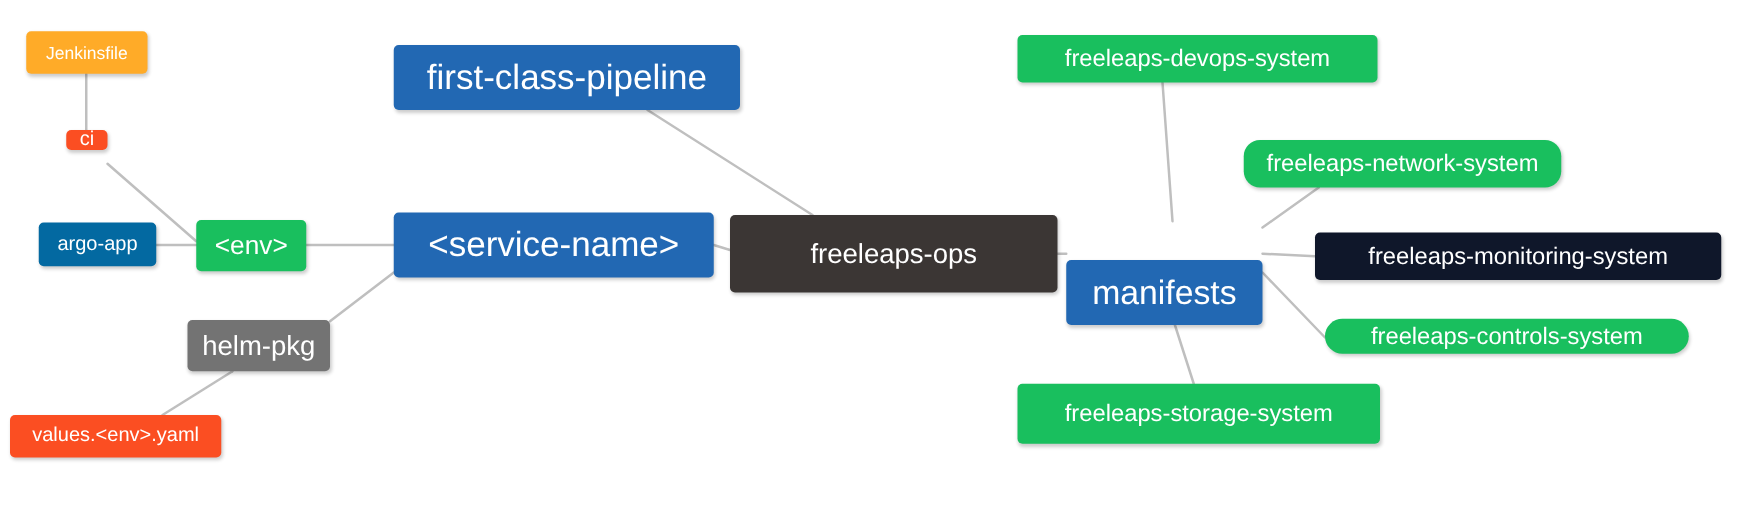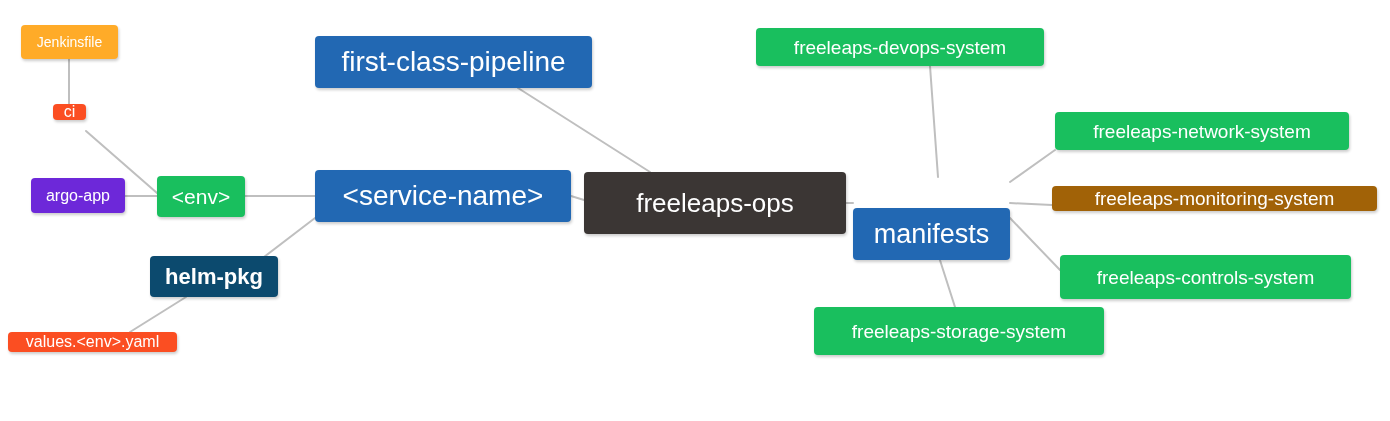--- a/index.html
+++ b/index.html
@@ -65,53 +65,53 @@
       <line x1="1010" y1="218" x2="1060" y2="270" stroke="#bfbfbf" stroke-width="2" stroke-linecap="round"></line>
       <line x1="930" y1="229" x2="955" y2="307" stroke="#bfbfbf" stroke-width="2" stroke-linecap="round"></line>
     </svg>
   <div id="nodes-layer">
       <div class="node" style="left: 21px; top: 25px; width: 97px; height: 34px; background: rgb(255, 171, 40); font-size: 14px;">
         <span class="node-label">Jenkinsfile</span>
       </div>
       <div class="node" style="left: 53px; top: 104px; width: 33px; height: 16px; background: rgb(251, 78, 34); font-size: 16px;">
         <span class="node-label">ci</span>
       </div>
-      <div class="node" style="left: 31px; top: 178px; width: 94px; height: 35px; background: #6d28d9; font-size: 16px;">
+      <div class="node" style="left: 31px; top: 178px; width: 94px; height: 35px; background: #0369a1; font-size: 16px;">
         <span class="node-label">argo-app</span>
       </div>
       <div class="node" style="left: 157px; top: 176px; width: 88px; height: 41px; background: rgb(25, 191, 94); font-size: 21px; text-align: center;">
         <span class="node-label">&lt;env&gt;</span>
       </div>
       <div class="node" style="left: 315px; top: 36px; width: 277px; height: 52px; background: rgb(34, 104, 179); font-size: 28px;">
         <span class="node-label">first-class-pipeline</span>
       </div>
       <div class="node" style="left: 315px; top: 170px; width: 256px; height: 52px; background: rgb(34, 104, 179); font-size: 28px; text-align: center;">
         <span class="node-label">&lt;service-name&gt;</span>
       </div>
-      <div class="node" style="left: 150px; top: 256px; width: 128px; height: 41px; background: #0c4a6e; font-size: 22px; font-weight: bold;">
+      <div class="node" style="left: 150px; top: 256px; width: 114px; height: 41px; background: #737373; font-size: 22px;">
         <span class="node-label">helm-pkg</span>
       </div>
-      <div class="node" style="left: 8px; top: 332px; width: 169px; height: 20px; background: rgb(251, 78, 34); font-size: 16px;">
+      <div class="node" style="left: 8px; top: 332px; width: 169px; height: 34px; background: rgb(251, 78, 34); font-size: 16px;">
         <span class="node-label">values.&lt;env&gt;.yaml</span>
       </div>
-      <div class="node" style="left: 584px; top: 172px; width: 262px; height: 62px; background: rgb(59, 54, 52); font-size: 26px;">
+      <div class="node" style="left: 584px; top: 172px; width: 262px; height: 62px; background: rgb(59, 54, 52); font-size: 22px;">
         <span class="node-label">freeleaps-ops</span>
       </div>
       <div class="node" style="left: 853px; top: 177px; width: 157px; height: 52px; background: rgb(34, 104, 179); font-size: 27px; margin-top: 31px;">
         <span class="node-label">manifests</span>
       </div>
-      <div class="node" style="left: 756px; top: 28px; width: 288px; height: 38px; background: rgb(25, 191, 94); font-size: 19px;">
+      <div class="node" style="left: 814px; top: 28px; width: 288px; height: 38px; background: rgb(25, 191, 94); font-size: 19px;">
         <span class="node-label">freeleaps-devops-system</span>
       </div>
-      <div class="node" style="left: 1055px; top: 112px; width: 294px; height: 38px; background: rgb(25, 191, 94); font-size: 19px;">
+      <div class="node" style="left: 995px; top: 112px; width: 254px; height: 38px; background: rgb(25, 191, 94); font-size: 19px; border-radius: 13px;">
         <span class="node-label">freeleaps-network-system</span>
       </div>
-      <div class="node" style="left: 1052px; top: 186px; width: 325px; height: 25px; background: #a16207; font-size: 19px;">
+      <div class="node" style="left: 1052px; top: 186px; width: 325px; height: 38px; background: #0f172a; font-size: 19px;">
         <span class="node-label">freeleaps-monitoring-system</span>
       </div>
-      <div class="node" style="left: 1060px; top: 255px; width: 291px; height: 44px; background: rgb(25, 191, 94); font-size: 19px;">
+      <div class="node" style="left: 1060px; top: 255px; width: 291px; height: 28px; background: rgb(25, 191, 94); font-size: 19px; border-radius: 19px;">
         <span class="node-label">freeleaps-controls-system</span>
       </div>
       <div class="node" style="left: 814px; top: 307px; width: 290px; height: 48px; background: rgb(25, 191, 94); font-size: 19px;">
         <span class="node-label">freeleaps-storage-system</span>
       </div>
     </div>
 </div>
 
 </body></html>

